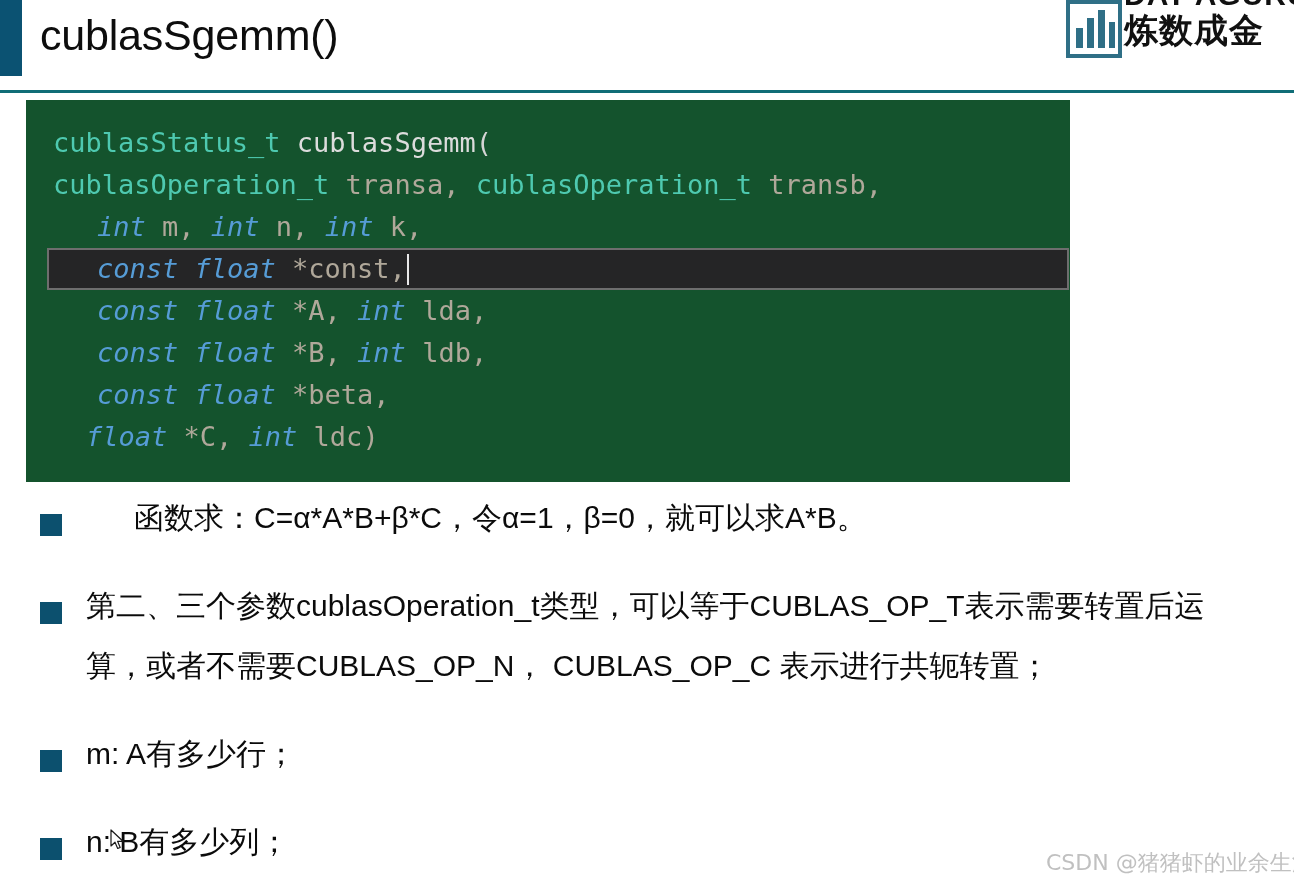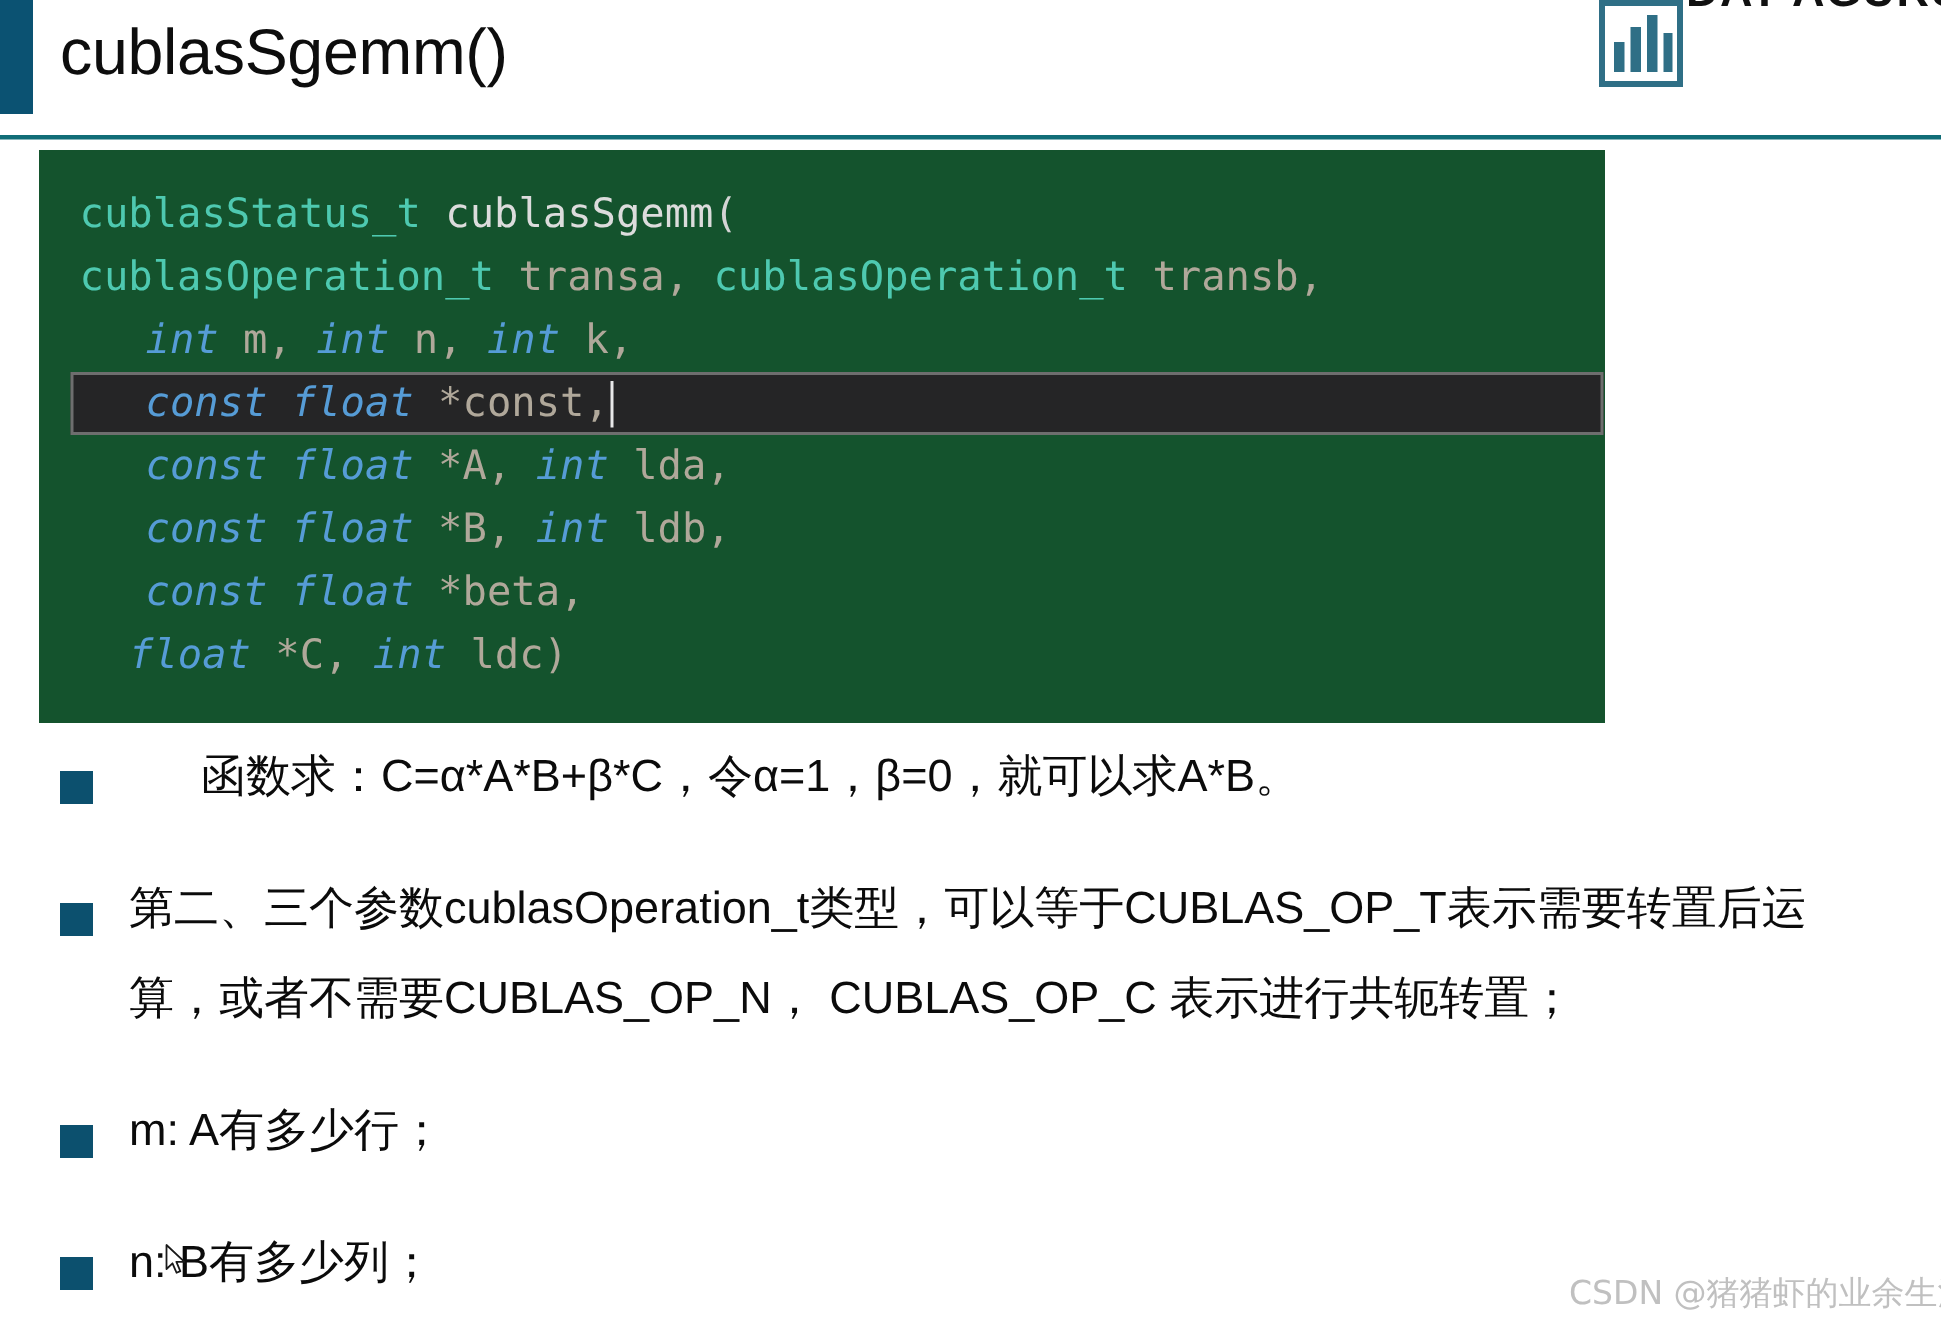--- a/index.html
+++ b/index.html
@@ -197,20 +197,21 @@
 
 <div id="brand-logo">
   <svg id="logo-bars-icon" viewBox="0 0 56 58">
     <rect x="2" y="2" width="52" height="54" fill="none" stroke="#2f6f86" stroke-width="4"></rect>
     <rect x="10" y="28" width="7" height="20" fill="#2f6f86"></rect>
     <rect x="21" y="18" width="7" height="30" fill="#2f6f86"></rect>
     <rect x="32" y="10" width="7" height="38" fill="#2f6f86"></rect>
     <rect x="43" y="22" width="6" height="26" fill="#2f6f86"></rect>
   </svg>
   <div id="logo-text-en">DAT AGURU</div>
+  <div id="logo-text-cn">炼数成金</div>
 </div>
 
 <div id="code-block">
   <div id="code-line-highlight" style="top: 148px;"></div>
   <div id="code-lines-container">
       <div class="code-line" style="top: 22px;"><span class="code-text" style="padding-left: 27px;"><span class="tok-type">cublasStatus_t </span><span class="tok-fn">cublasSgemm</span><span class="tok-punct">(</span></span></div>
       <div class="code-line" style="top: 64px;"><span class="code-text" style=""><span class="tok-type">cublasOperation_t </span><span class="tok-var">transa, </span><span class="tok-type">cublasOperation_t </span><span class="tok-var">transb,</span></span></div>
       <div class="code-line" style="top: 106px;"><span class="code-text" style="padding-left: 71px;"><span class="tok-kw">int </span><span class="tok-var">m, </span><span class="tok-kw">int </span><span class="tok-var">n, </span><span class="tok-kw">int </span><span class="tok-var">k,</span></span></div>
       <div class="code-line" style="top: 148px;"><span class="code-text" style="padding-left: 71px;"><span class="tok-kw">const float </span><span class="tok-var">*const,</span></span></div>
       <div class="code-line" style="top: 190px;"><span class="code-text" style="padding-left: 71px;"><span class="tok-kw">const float </span><span class="tok-var">*A, </span><span class="tok-kw">int </span><span class="tok-var">lda,</span></span></div>

